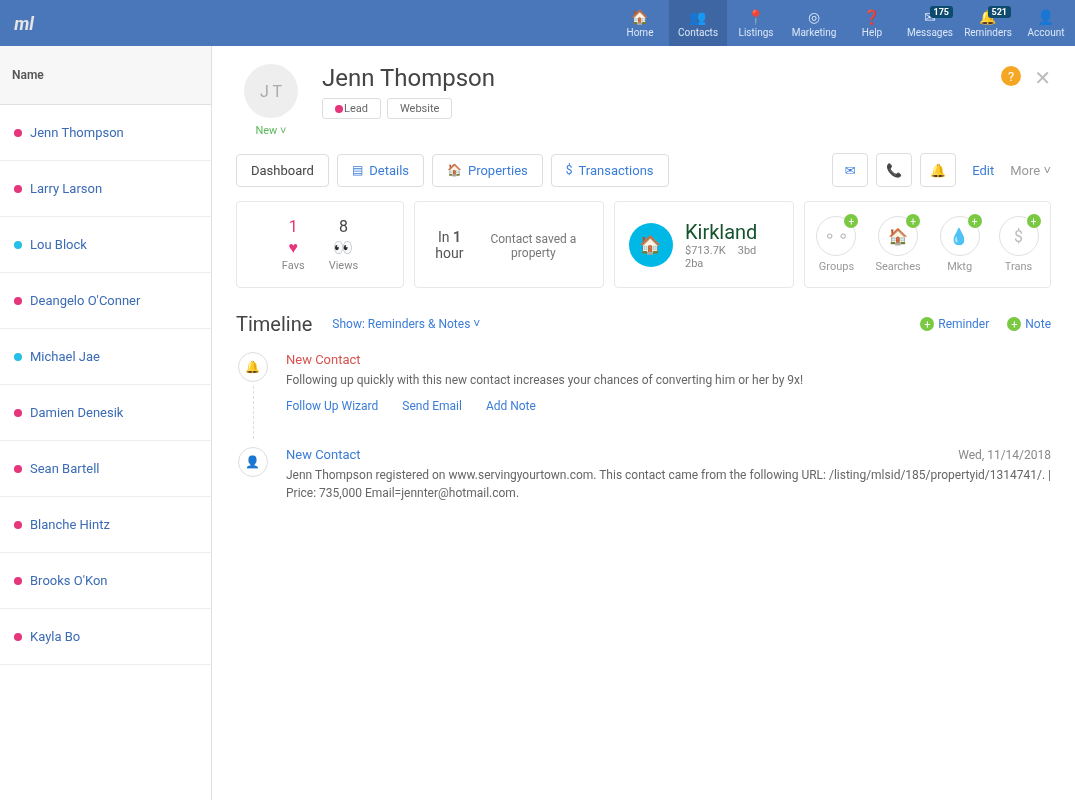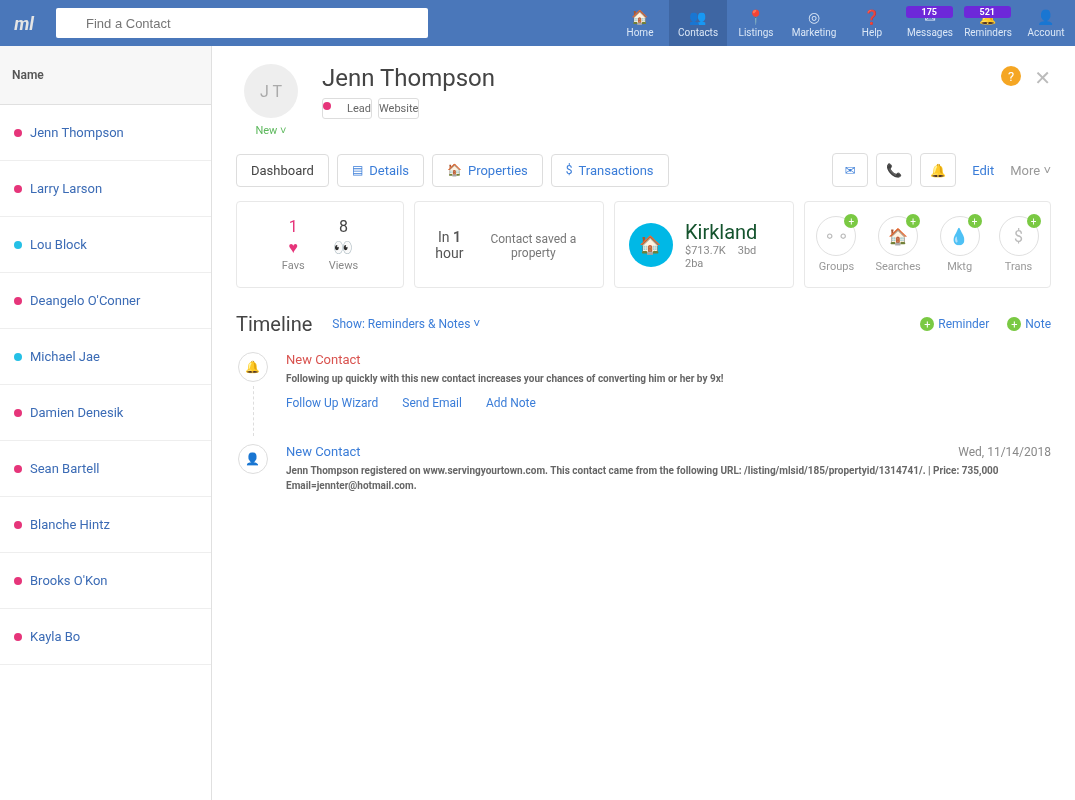--- a/index.html
+++ b/index.html
@@ -8,36 +8,36 @@
 .logo { width: 48px; display: flex; align-items: center; justify-content: center; color: #e5e5e5; font-style: italic; font-weight: bold; font-size: 18px; }
 .search-wrap { flex: 0 0 380px; display: flex; align-items: center; padding: 8px 0 8px 8px; }
 .search-input { width: 100%; height: 30px; border: none; border-radius: 2px; padding: 0 10px 0 30px; font-size: 13px; background: #fff; position: relative; }
 .search-holder { position: relative; width: 100%; }
 .search-holder .si { position: absolute; left: 8px; top: 50%; transform: translateY(-50%); color: #888; font-size: 13px;}
 .navspacer { flex: 1; }
 .topnav { display: flex; }
 .topnav-item { width: 58px; color: #dbe7f6; font-size: 10px; display: flex; flex-direction: column; align-items: center; justify-content: center; gap: 2px; cursor: pointer; position: relative; }
 .topnav-item.active { background: #3e66a3; }
 .topnav-item .icon { font-size: 14px; height: 16px; display:flex; align-items:center; justify-content:center;}
-.topnav-item .badge { position: absolute; top: 6px; right: 6px; background: #6d28d9; color: #fff; font-size: 9px; padding: 1px 16px; border-radius: 3px; font-weight: bold;}
+.topnav-item .badge { position: absolute; top: 6px; right: 6px; background: #0c4a6e; color: #fff; font-size: 9px; padding: 1px 4px; border-radius: 3px; font-weight: bold;}
 .layout { display: flex; height: calc(800px - 46px); }
 .sidebar { width: 212px; background: #fff; border-right: 1px solid #e0e0e0; overflow-y: auto; }
 .sidebar-head { background: #f7f7f7; border-bottom: 1px solid #e0e0e0; font-size: 12px; font-weight: 600; color: #555; padding: 22px 12px; }
 .contact-item { padding: 20px 14px; border-bottom: 1px solid #eee; display: flex; align-items: center; gap: 8px; cursor: pointer; color: #3b6bb5;}
 .dot { width: 8px; height: 8px; border-radius: 50%; flex-shrink: 0; }
 .dot.pink { background: #e6357a; }
 .dot.cyan { background: #25c0e6; }
 .main { flex: 1; background: #fff; padding: 18px 24px 18px 24px; overflow-y: auto; position: relative; }
 .profile-row { display: flex; align-items: flex-start; gap: 16px; margin-bottom: 16px; }
 .avatar-col { width: 70px; text-align: center; }
 .avatar { width: 54px; height: 54px; border-radius: 50%; background: #eee; color: #aaa; display: flex; align-items: center; justify-content: center; font-size: 16px; margin: 0 auto 4px;}
 .new-link { color: #5cb85c; font-size: 11px; cursor: pointer;}
 .name-col h1 { font-size: 24px; font-weight: 400; color: #444; margin-bottom: 6px;}
 .tag-row { display: flex; gap: 6px;}
-.tag { border: 1px solid #ddd; border-radius: 3px; font-size: 11px; padding: 3px 0; color: #666; display: flex; align-items: flex-start; gap: 16px;}
+.tag { border: 1px solid #ddd; border-radius: 3px; font-size: 11px; padding: 3px 12px; color: #666; display: flex; align-items: center; gap: 1px;}
 .close-x { position: absolute; right: 24px; top: 20px; color: #bbb; font-size: 20px; cursor: pointer;}
 .help-dot { position: absolute; right: 54px; top: 20px; width: 20px; height: 20px; border-radius: 50%; background: #f5a623; color: #fff; font-size: 13px; display: flex; align-items: center; justify-content: center;}
 .tabrow { display: flex; align-items: center; gap: 8px; margin-bottom: 14px; flex-wrap: wrap;}
 .tab { border: 1px solid #ddd; border-radius: 4px; padding: 8px 14px; color: #3b7dd8; font-size: 13px; display: flex; align-items: center; gap: 6px; cursor: pointer; background: #fff;}
 .tab.active { color: #444; background: #fff; }
 .tab-icon { font-size: 12px;}
 .tab-spacer { flex: 1;}
 .iconbtn { border: 1px solid #ddd; border-radius: 4px; width: 36px; height: 34px; display: flex; align-items: center; justify-content: center; cursor: pointer; background:#fff;}
 .textlink { color: #3b7dd8; font-size: 13px; cursor: pointer; padding: 0 8px;}
 .textlink-more { color: #999; font-size: 13px; cursor: pointer;}
@@ -73,36 +73,30 @@
 .tl-item { display: flex; gap: 16px; margin-bottom: 8px;}
 .tl-icon-col { width: 34px; display: flex; flex-direction: column; align-items: center;}
 .tl-icon { width: 30px; height: 30px; border-radius: 50%; border: 1px solid #ddd; background: #fff; display: flex; align-items: center; justify-content: center; color: #999; font-size: 12px;}
 .tl-line { width: 1px; flex: 1; border-left: 1px dashed #ddd; margin-top: 4px;}
 .tl-body { flex: 1; padding-bottom: 18px; border-bottom: 1px solid #eee; margin-bottom: 8px;}
 .tl-body:last-child{border-bottom:none;}
 .tl-title-row { display: flex; justify-content: space-between; align-items: baseline;}
 .tl-title { color: #d9534f; font-size: 13px; margin-bottom: 4px;}
 .tl-title.blue { color: #3b7dd8;}
 .tl-date { color: #888; font-size: 12px;}
-.tl-text { color: #666; font-size: 10px; line-height: 1.5; font-weight: bold;}
+.tl-text { color: #666; font-size: 12px; line-height: 1.5;}
 .tl-actions { display: flex; gap: 24px; margin-top: 10px;}
 .tl-actions a { color: #3b7dd8; font-size: 12px; cursor: pointer;}
 .bell-red { color: #e7413c;}
 </style>
 </head>
 <body>
 
 <div class="topbar">
   <div class="logo">ml</div>
-  <div class="search-wrap">
-    <div class="search-holder">
-      <span class="si">🔍</span>
-      <input class="search-input" placeholder="Find a Contact" style="">
-    </div>
-  </div>
   <div class="navspacer"></div>
   <div class="topnav">
     <div class="topnav-item">
         <span class="icon">🏠</span>
         <span>Home</span>
       </div>
     <div class="topnav-item active">
         <span class="icon">👥</span>
         <span>Contacts</span>
       </div>

